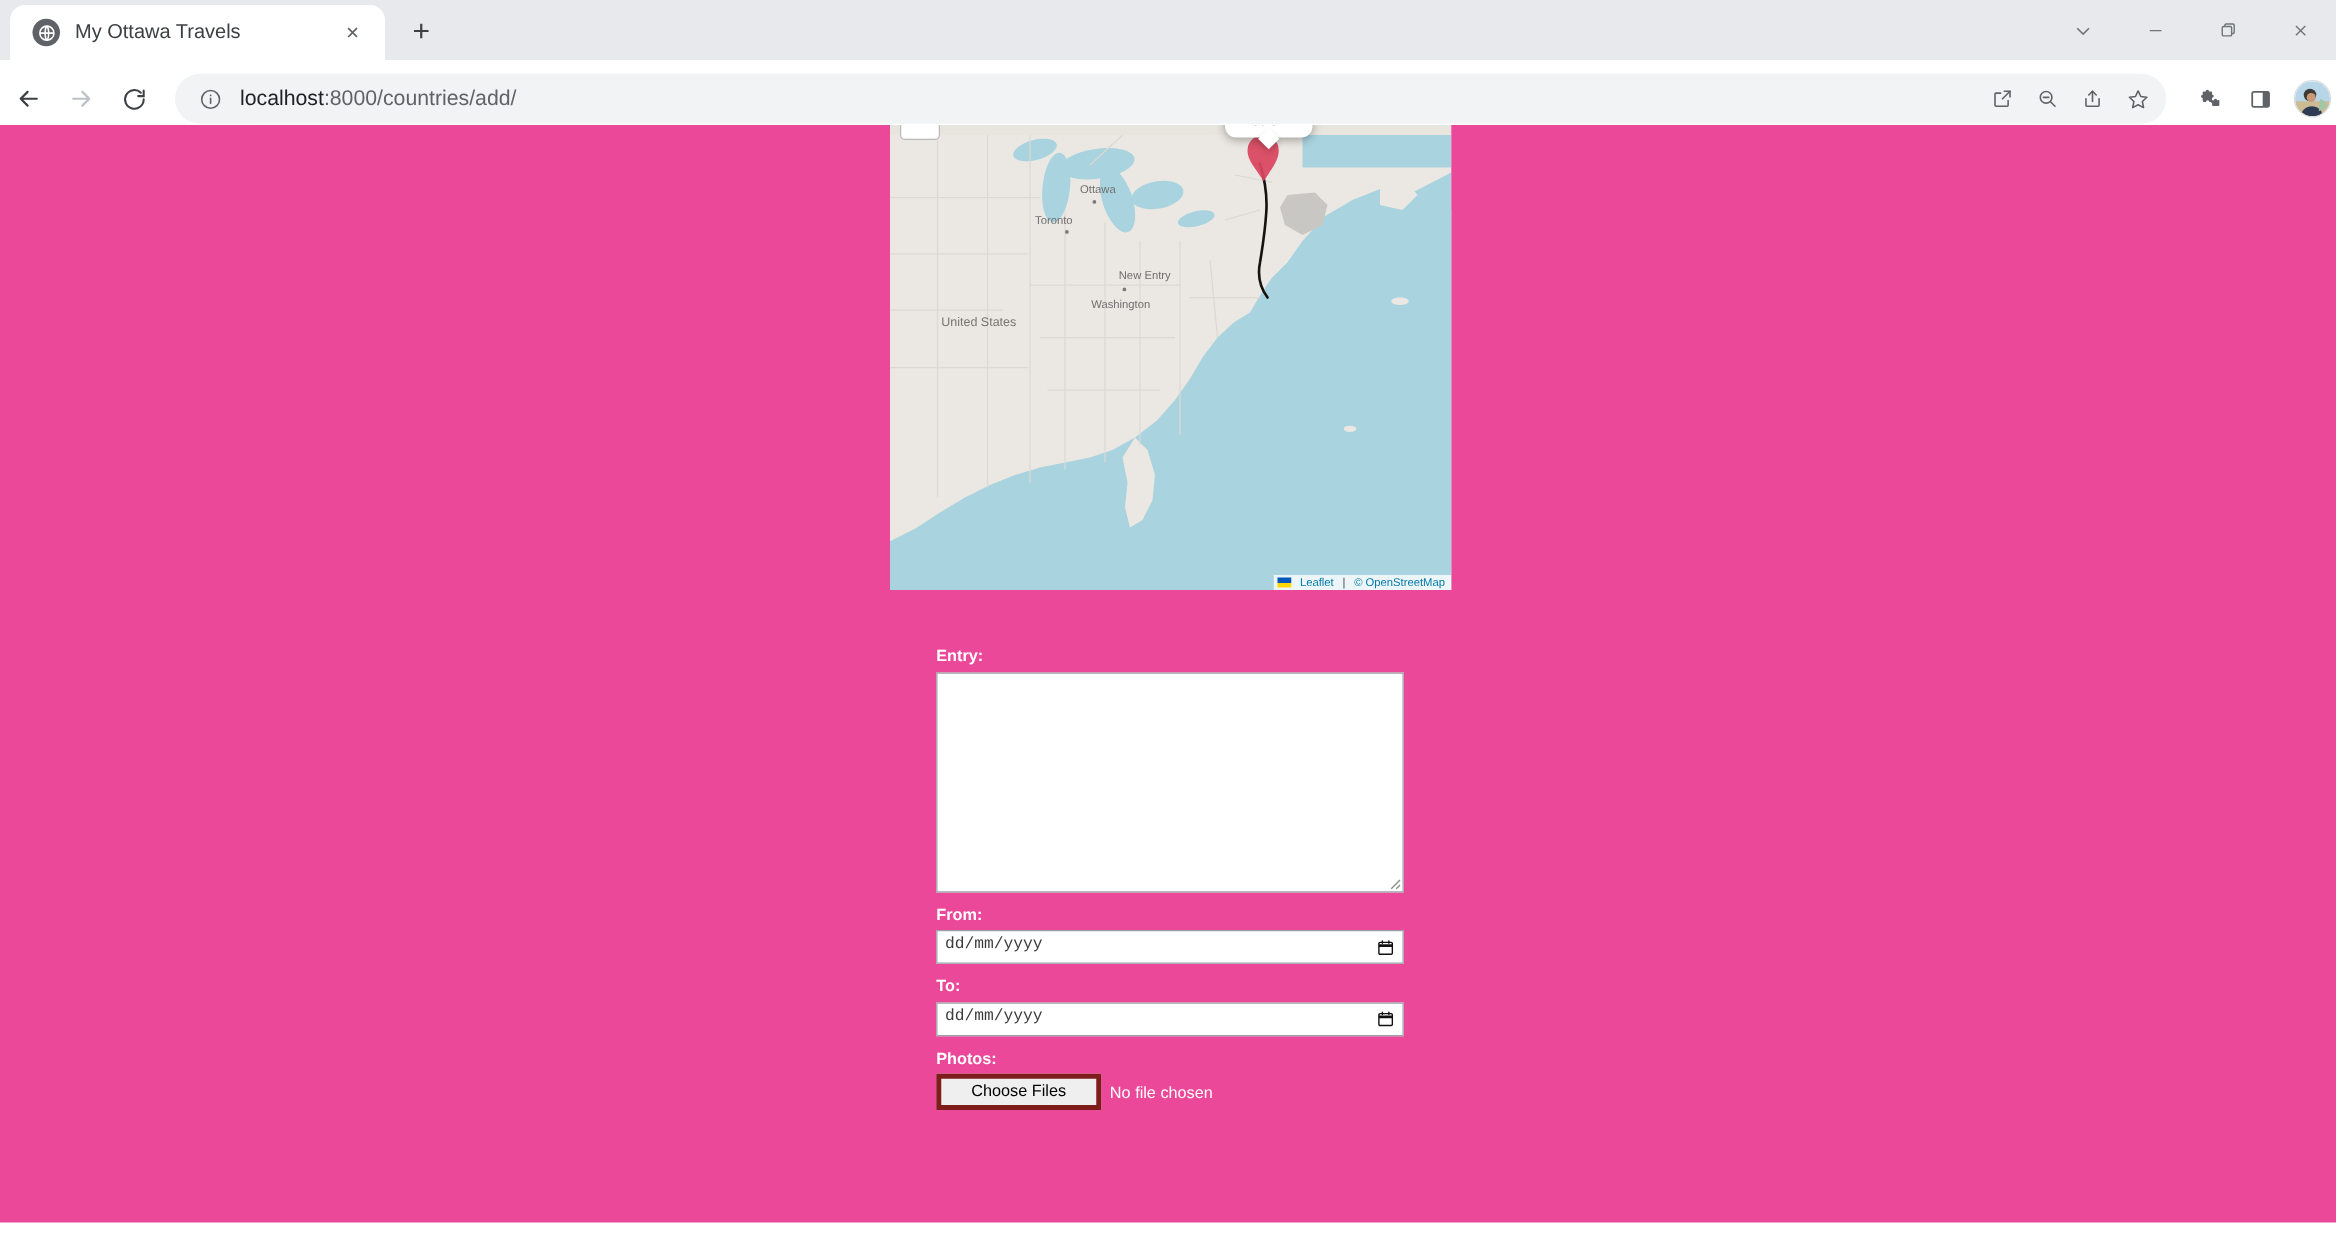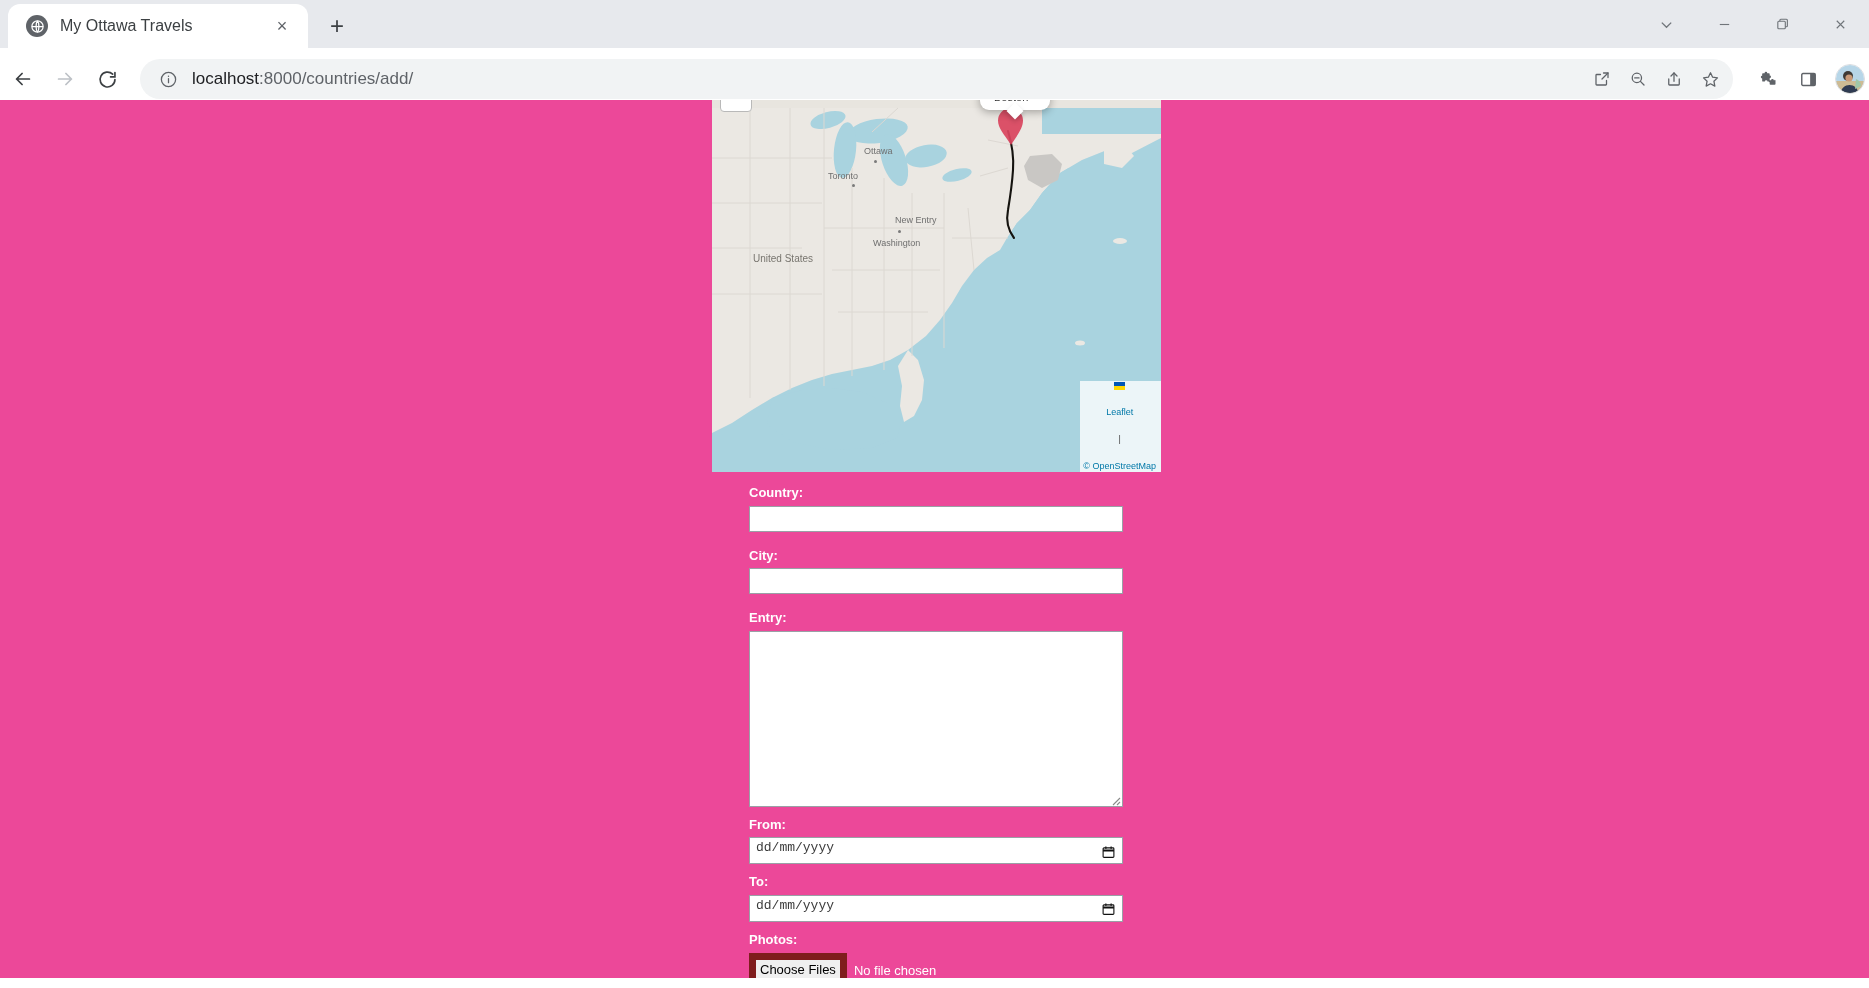--- a/index.html
+++ b/index.html
@@ -144,23 +144,22 @@
   .popup-tip {
     position: absolute; left: 50%; bottom: -7px; transform: translateX(-50%) rotate(45deg);
     width: 12px; height: 12px; background: #fff;
     box-shadow: 2px 2px 5px rgba(0,0,0,.18);
   }
 
   .map-attrib {
     position: absolute; right: 0; bottom: 0; z-index: 9;
     background: rgba(255,255,255,.78);
     font-size: 9px; color: #4a4a4a; padding: 1px 5px 1px 3px;
-    display: flex; align-items: center; gap: 17px;
+    display: flex; align-items: center; gap: 7px;
     font-family: "Liberation Sans", sans-serif;
-    flex-direction: column;
   }
   .ua-flag {
     width: 11px; height: 8px; display: inline-block; flex: 0 0 auto;
     background: linear-gradient(to bottom, #0057b7 0 50%, #ffd700 50% 100%);
   }
 
   
   .form {
     position: absolute; left: 749px; top: 385px; width: 376px;
   }
@@ -199,23 +198,23 @@
     padding: 2px 30px 2px 6px; color: #202124; outline: none;
   }
   .date-ph { color: #3c3c3c; }
   .cal-icon {
     position: absolute; right: 8px; top: 50%; transform: translateY(-50%);
     width: 13px; height: 13px;
   }
 
   .filerow { display: flex; align-items: center; gap: 7px; }
   .choose-btn {
-    background: #efefef; border: 7px solid #7f1d1d;
+    background: #efefef; border: 4px solid #7f1d1d;
     font-family: "Liberation Sans", sans-serif; font-size: 13px;
-    color: #000; padding: 2px 4px; line-height: 1.3;
+    color: #000; padding: 2px 24px; line-height: 1.3;
   }
   .nofile { color: #ffffff; font-size: 13px; }
 </style>
 </head>
 <body>
 
 <div class="browser">
 
   <div class="tabstrip">
     <div class="tab">
@@ -439,31 +438,23 @@
           <span class="ua-flag"></span>
           <span style="color:#0078a8;">Leaflet</span>
           <span> | </span>
           <span style="color:#0078a8;">© OpenStreetMap</span>
         </div>
       </div>
     </div>
 
     <form class="form">
 
-      <div class="field">
-        <label class="flabel">Country:</label>
-        <input class="finput" type="text" placeholder="" style="">
-      </div>
 
       <div class="gap"></div>
 
-      <div class="field">
-        <label class="flabel">City:</label>
-        <input class="finput" type="text" placeholder="" style="">
-      </div>
 
       <div class="gap"></div>
 
       <div class="field">
         <label class="flabel">Entry:</label>
         <div class="ta-holder">
           <textarea class="ftextarea" placeholder="" style=""></textarea>
           <span class="ta-grip">
             <svg width="13" height="13" viewBox="0 0 13 13" stroke="#8a8a8a" stroke-width="1.1">
               <path d="M12 5L5 12M12 9L9 12"></path>

